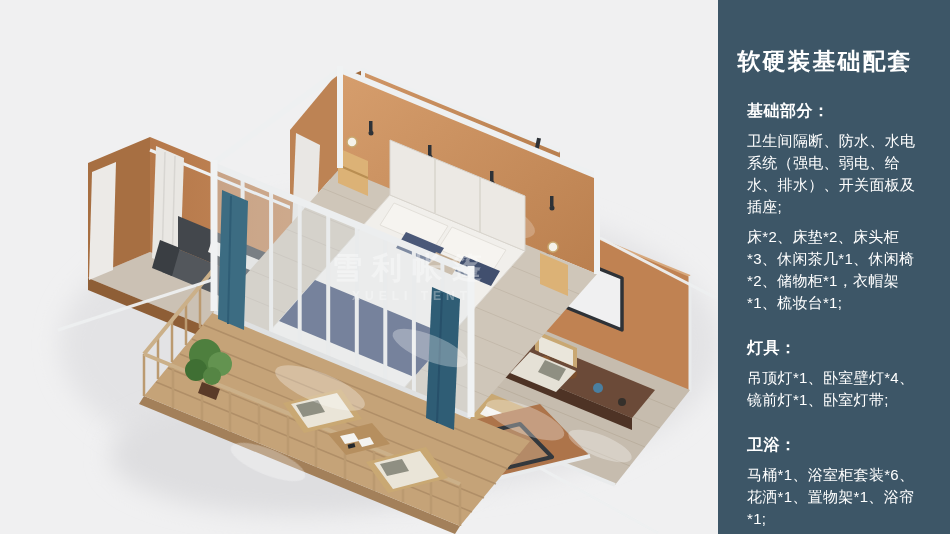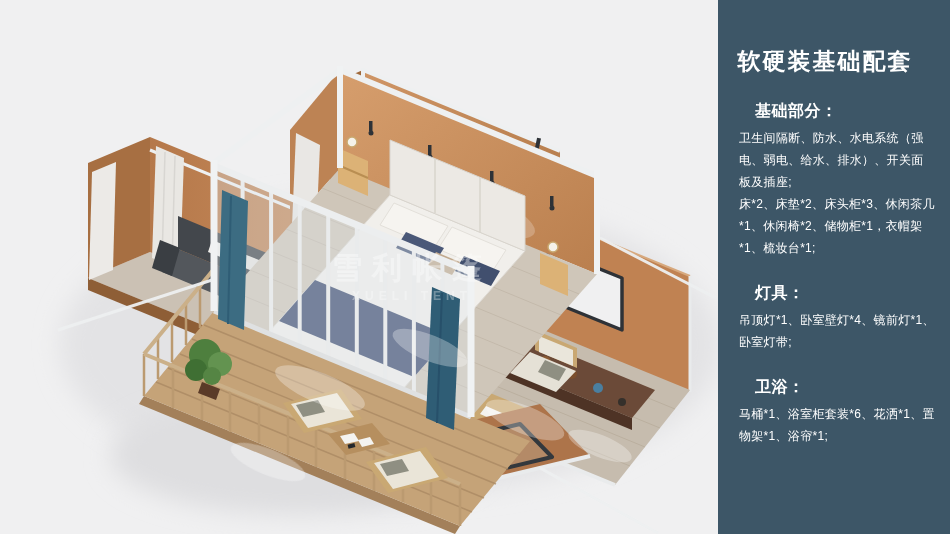--- a/index.html
+++ b/index.html
@@ -4,22 +4,22 @@
 <style>
   html,body{margin:0;padding:0;background:#d8d8d8;}
   .stage{position:relative;width:950px;height:534px;background:#f0f0f1;overflow:hidden;
          font-family:"Liberation Sans","DejaVu Sans",sans-serif;}
   .scene{position:absolute;left:0;top:0;width:744px;height:534px;}
   .scene svg{display:block;}
   .sidebar{position:absolute;right:0;top:0;width:232px;height:534px;background:#3d5667;
            color:#ffffff;box-sizing:border-box;padding:46px 15px 20px 21px;}
   .sidebar h1{font-size:23px;font-weight:bold;letter-spacing:2px;margin:0 0 10px -24px;
               text-align:center;white-space:nowrap;}
-  .sidebar h2{font-size:16px;font-weight:bold;margin:24px 0 5px 16px;letter-spacing:0.5px;}
-  .sidebar p{font-size:12px;line-height:22px;margin:0;letter-spacing:0.3px;}
+  .sidebar h2{font-size:16px;font-weight:bold;margin:24px 0 5px 8px;letter-spacing:0.5px;}
+  .sidebar p{font-size:15px;line-height:22px;margin:8px;letter-spacing:0.3px;}
   .wm-cn{font-size:30px;font-weight:bold;letter-spacing:10px;fill:#ffffff;opacity:0.38;}
   .wm-en{font-size:12px;font-weight:bold;letter-spacing:5px;fill:#ffffff;opacity:0.32;}
 </style>
 </head>
 <body>
 
 <div class="stage">
 
   <div class="scene">
   <svg width="718" height="534" viewBox="0 0 718 534">

